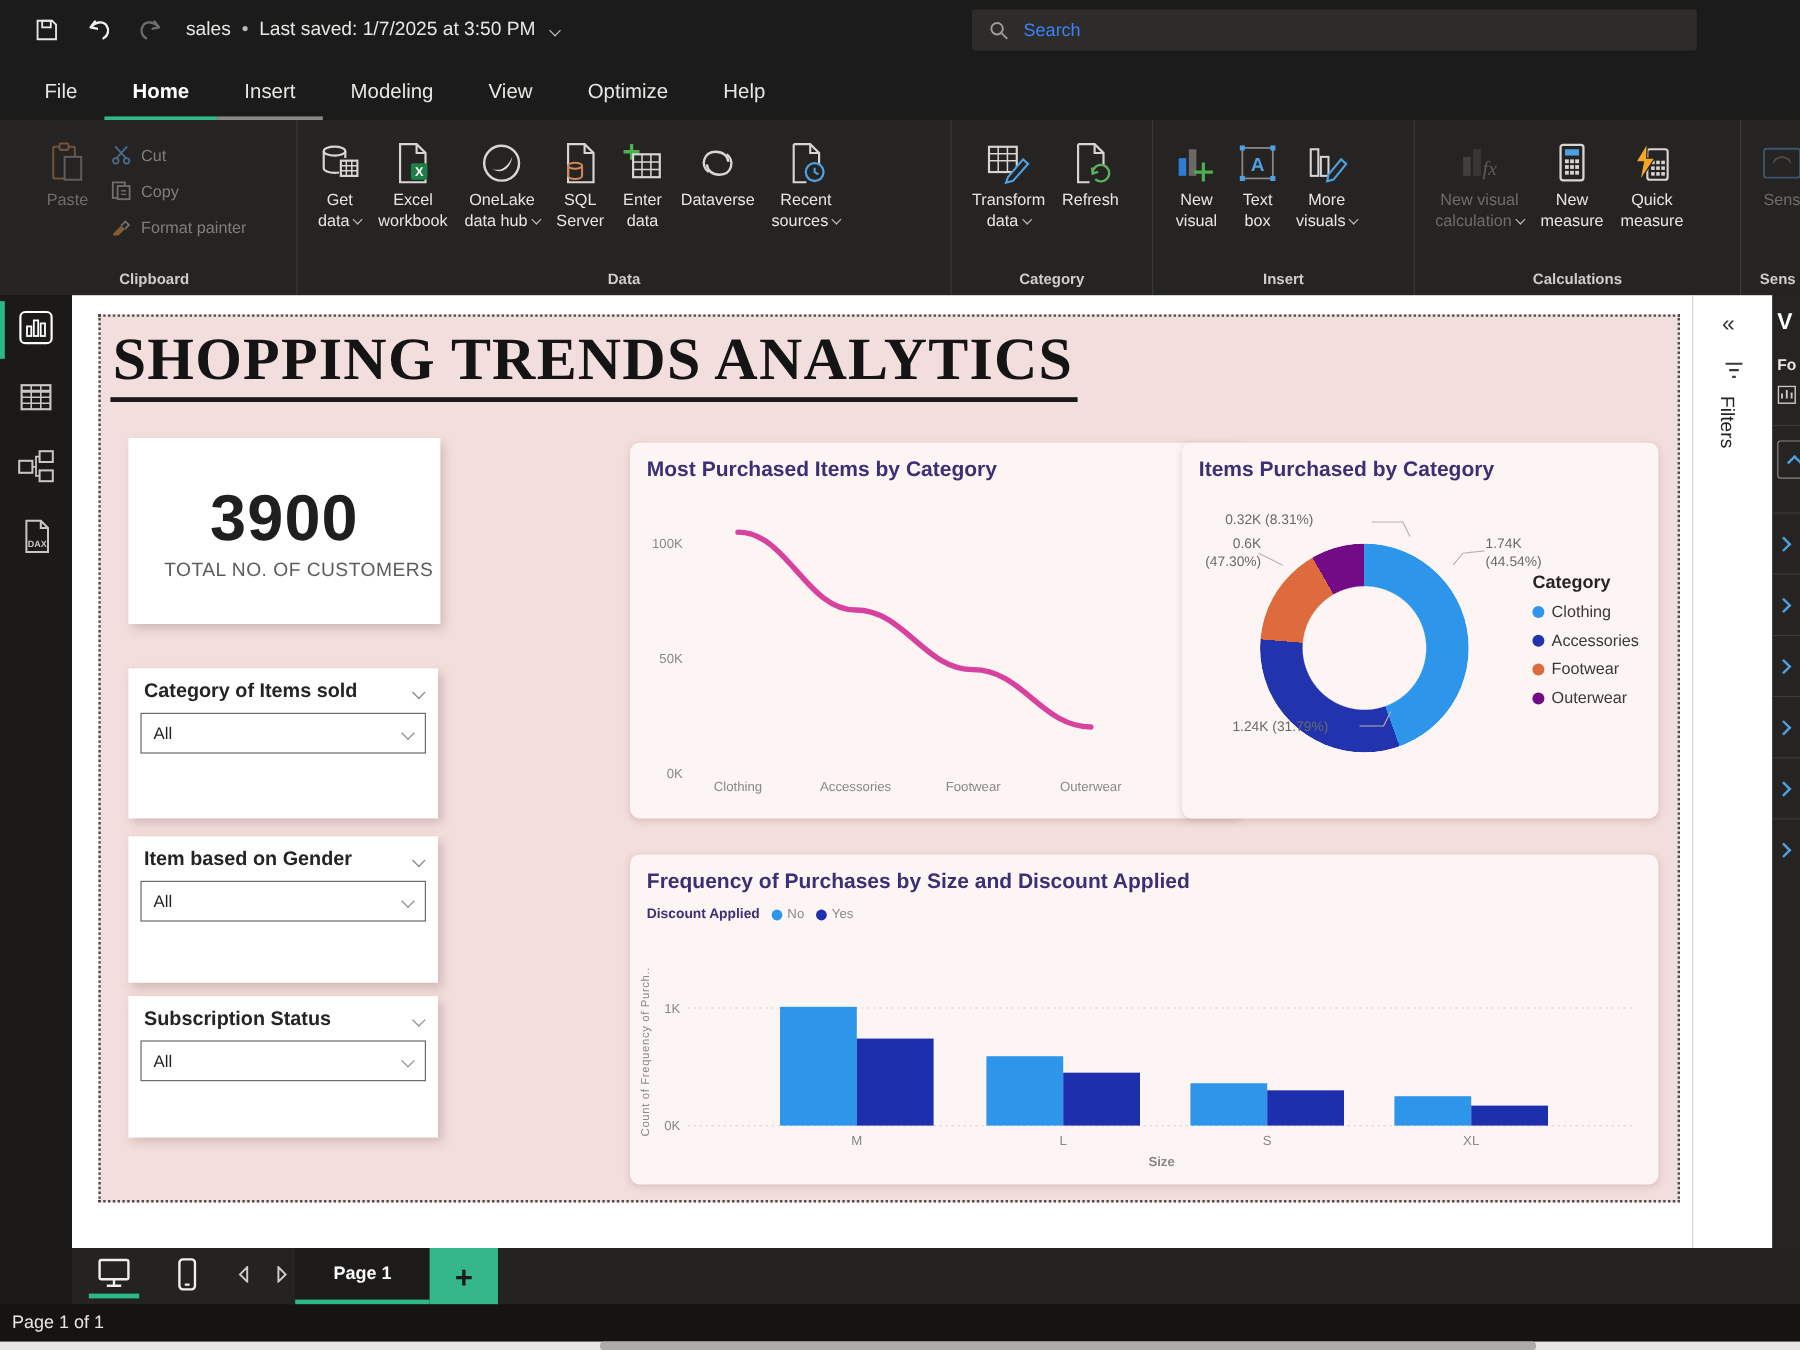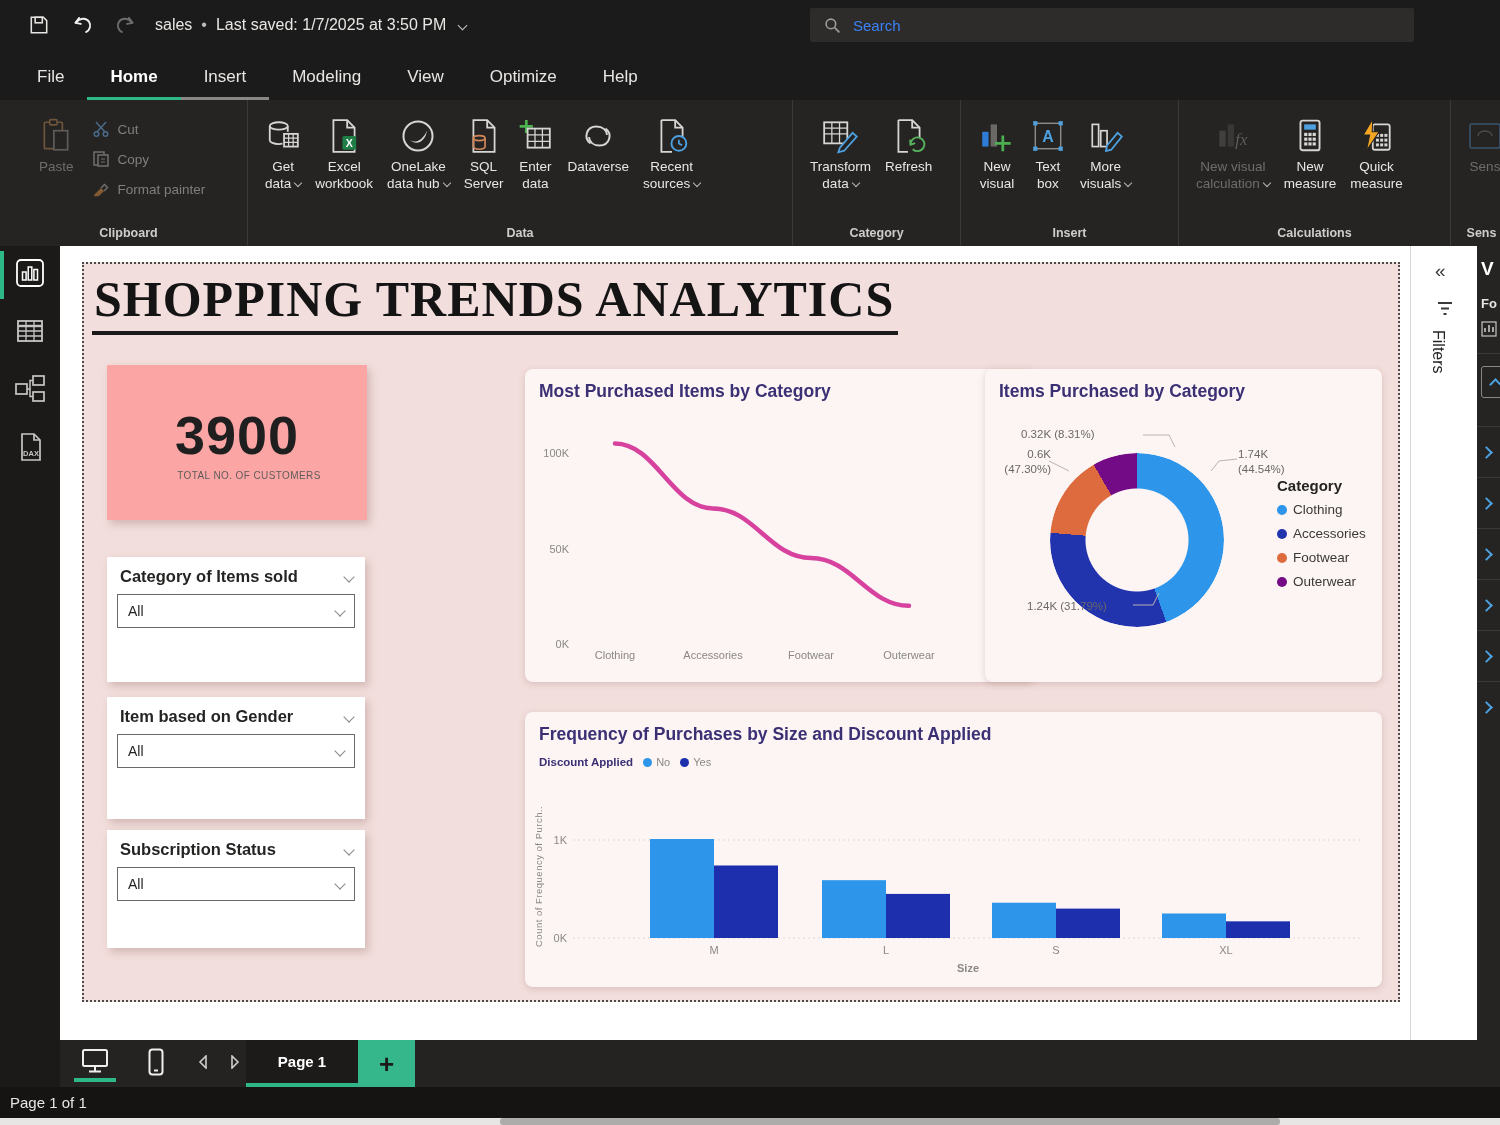--- a/index.html
+++ b/index.html
@@ -32,23 +32,23 @@
   .dchev{display:inline-block;width:5px;height:5px;border-right:1.4px solid #bdbbb8;border-bottom:1.4px solid #bdbbb8;transform:rotate(45deg);margin-left:4px;vertical-align:2px;}
   
   #sidebar{position:absolute;left:0;top:246px;width:60px;height:841px;background:#1b1a19;}
   .side-item{position:relative;width:60px;height:58px;display:flex;align-items:center;justify-content:center;cursor:pointer;color:#c8c6c4;}
   .side-item.active{color:#ffffff;}
   .side-item.active::before{content:"";position:absolute;left:0;top:5px;bottom:5px;width:4px;background:#2eb88a;}
   
   #canvas{position:absolute;left:60px;top:246px;width:1350px;height:794px;background:#ffffff;}
   #page{position:absolute;left:22px;top:16px;width:1318px;height:740px;background:#f2dedc;border:2px dotted #4a4a4a;box-sizing:border-box;padding-left:19px;}
   #report-title{position:absolute;left:8px;top:6px;font-family:"Liberation Serif",serif;font-weight:bold;font-size:50px;letter-spacing:1px;color:#141414;border-bottom:4px solid #1a1a1a;padding:0 4px 3px 2px;}
-  #kpi-card{position:absolute;left:23px;top:101px;width:260px;height:155px;background:#fca5a5;box-shadow:3px 4px 8px rgba(150,110,105,.35);display:flex;flex-direction:column;align-items:center;justify-content:center;gap:4px;cursor:pointer;}
+  #kpi-card{position:absolute;left:23px;top:101px;width:260px;height:155px;background:#ffffff;box-shadow:3px 4px 8px rgba(150,110,105,.35);display:flex;flex-direction:column;align-items:center;justify-content:center;gap:4px;cursor:pointer;}
   #kpi-value{font-size:54px;font-weight:600;color:#1f1f1f;letter-spacing:1px;}
-  #kpi-label{font-size:10px;color:#5f5d5b;letter-spacing:.4px;margin-left:24px;}
+  #kpi-label{font-size:16px;color:#5f5d5b;letter-spacing:.4px;margin-left:24px;}
   .slicer{position:absolute;background:#fff;box-shadow:3px 4px 8px rgba(150,110,105,.35);cursor:pointer;}
   .slicer-head{display:flex;justify-content:space-between;align-items:center;padding:10px 12px 6px 13px;}
   .slicer-title{font-size:16.5px;font-weight:700;color:#252423;}
   .slicer:nth-of-type(3) .slicer-title{font-size:14.5px;color:#3a3938;}
   .slicer-box{margin:2px 10px 0 10px;border:1.5px solid #6c6a68;height:32px;display:flex;align-items:center;justify-content:space-between;padding:0 10px;}
   .slicer-value{font-size:14px;color:#252423;}
   .schev{width:7px;height:7px;border-right:1.6px solid #8a8886;border-bottom:1.6px solid #8a8886;transform:rotate(45deg);}
   .viz-card{position:absolute;background:#fcf5f4;border-radius:8px;box-shadow:0 2px 6px rgba(160,120,115,.3);cursor:pointer;}
   #chart-line{left:441px;top:105px;width:510px;height:313px;}
   #chart-donut{left:901px;top:105px;width:397px;height:313px;}

